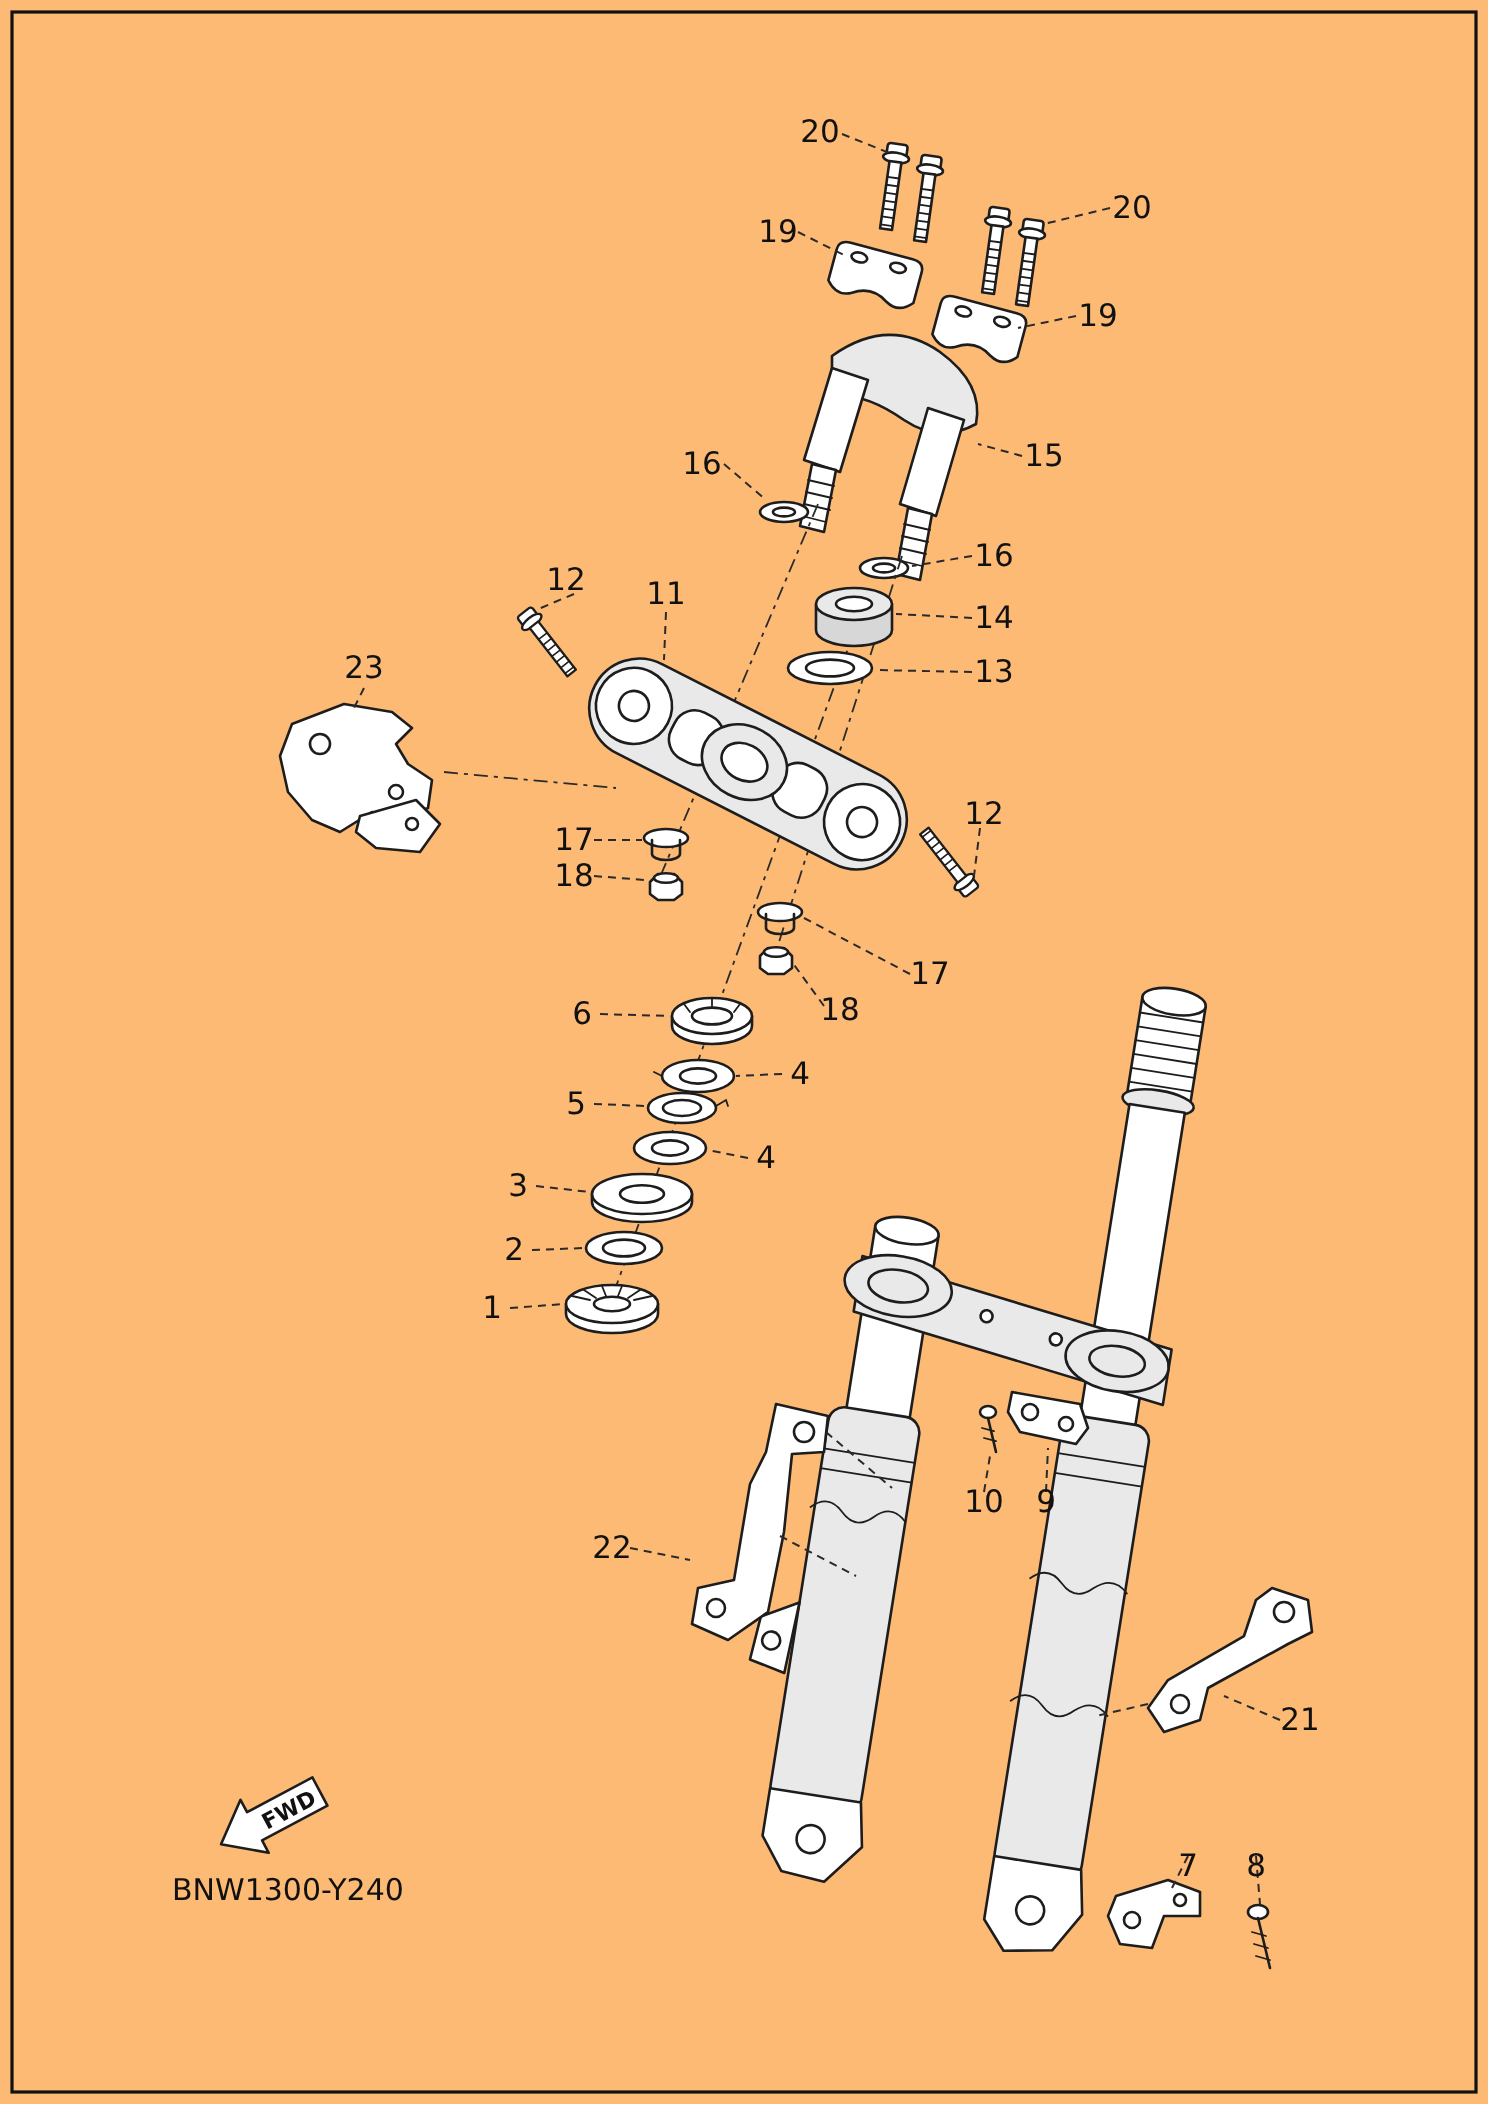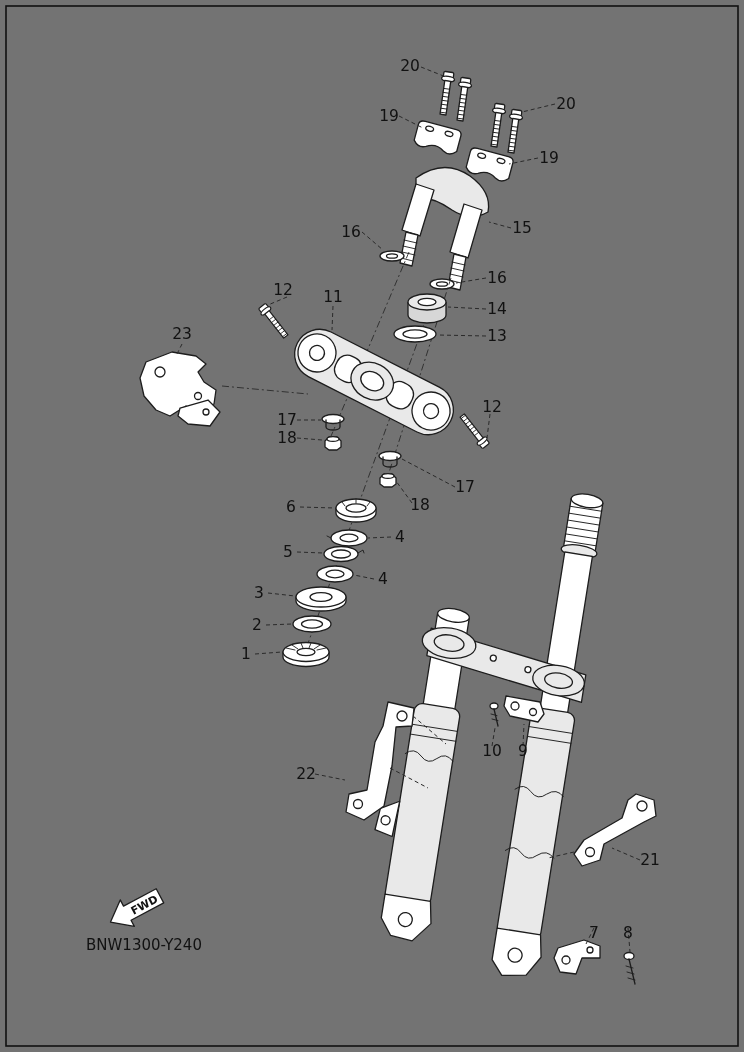--- a/index.html
+++ b/index.html
@@ -1,17 +1,17 @@
 <!DOCTYPE html>
 <html><head>
 <meta charset="utf-8">
 <style>
   html,body{margin:0;padding:0;background:#fff;}
   body{width:744px;height:1052px;overflow:hidden;font-family:"DejaVu Sans",sans-serif;}
-  .stage{position:relative;width:744px;height:1052px;background:#737373;}
+  .stage{position:relative;width:744px;height:1052px;background:#fdba74;}
   svg{display:block;}
   .ln{fill:#ffffff;stroke:#1d1d1d;stroke-width:1.3;stroke-linejoin:round;stroke-linecap:round;}
   .lg{fill:#e9e9e9;stroke:#1d1d1d;stroke-width:1.3;stroke-linejoin:round;}
   .dk{fill:#d7d7d7;stroke:#1d1d1d;stroke-width:1.3;stroke-linejoin:round;}
   .nf{fill:none;stroke:#1d1d1d;stroke-width:1.3;stroke-linecap:round;stroke-linejoin:round;}
   .thin{fill:none;stroke:#1d1d1d;stroke-width:0.9;stroke-linecap:round;}
   .leader{fill:none;stroke:#2a2a2a;stroke-width:1;stroke-dasharray:4 3;}
   .axis{fill:none;stroke:#2a2a2a;stroke-width:0.9;stroke-dasharray:7 3 2 3;}
   .plabel{font:15.5px "DejaVu Sans",sans-serif;fill:#111;}
   .code{font:15px "DejaVu Sans",sans-serif;fill:#111;}

